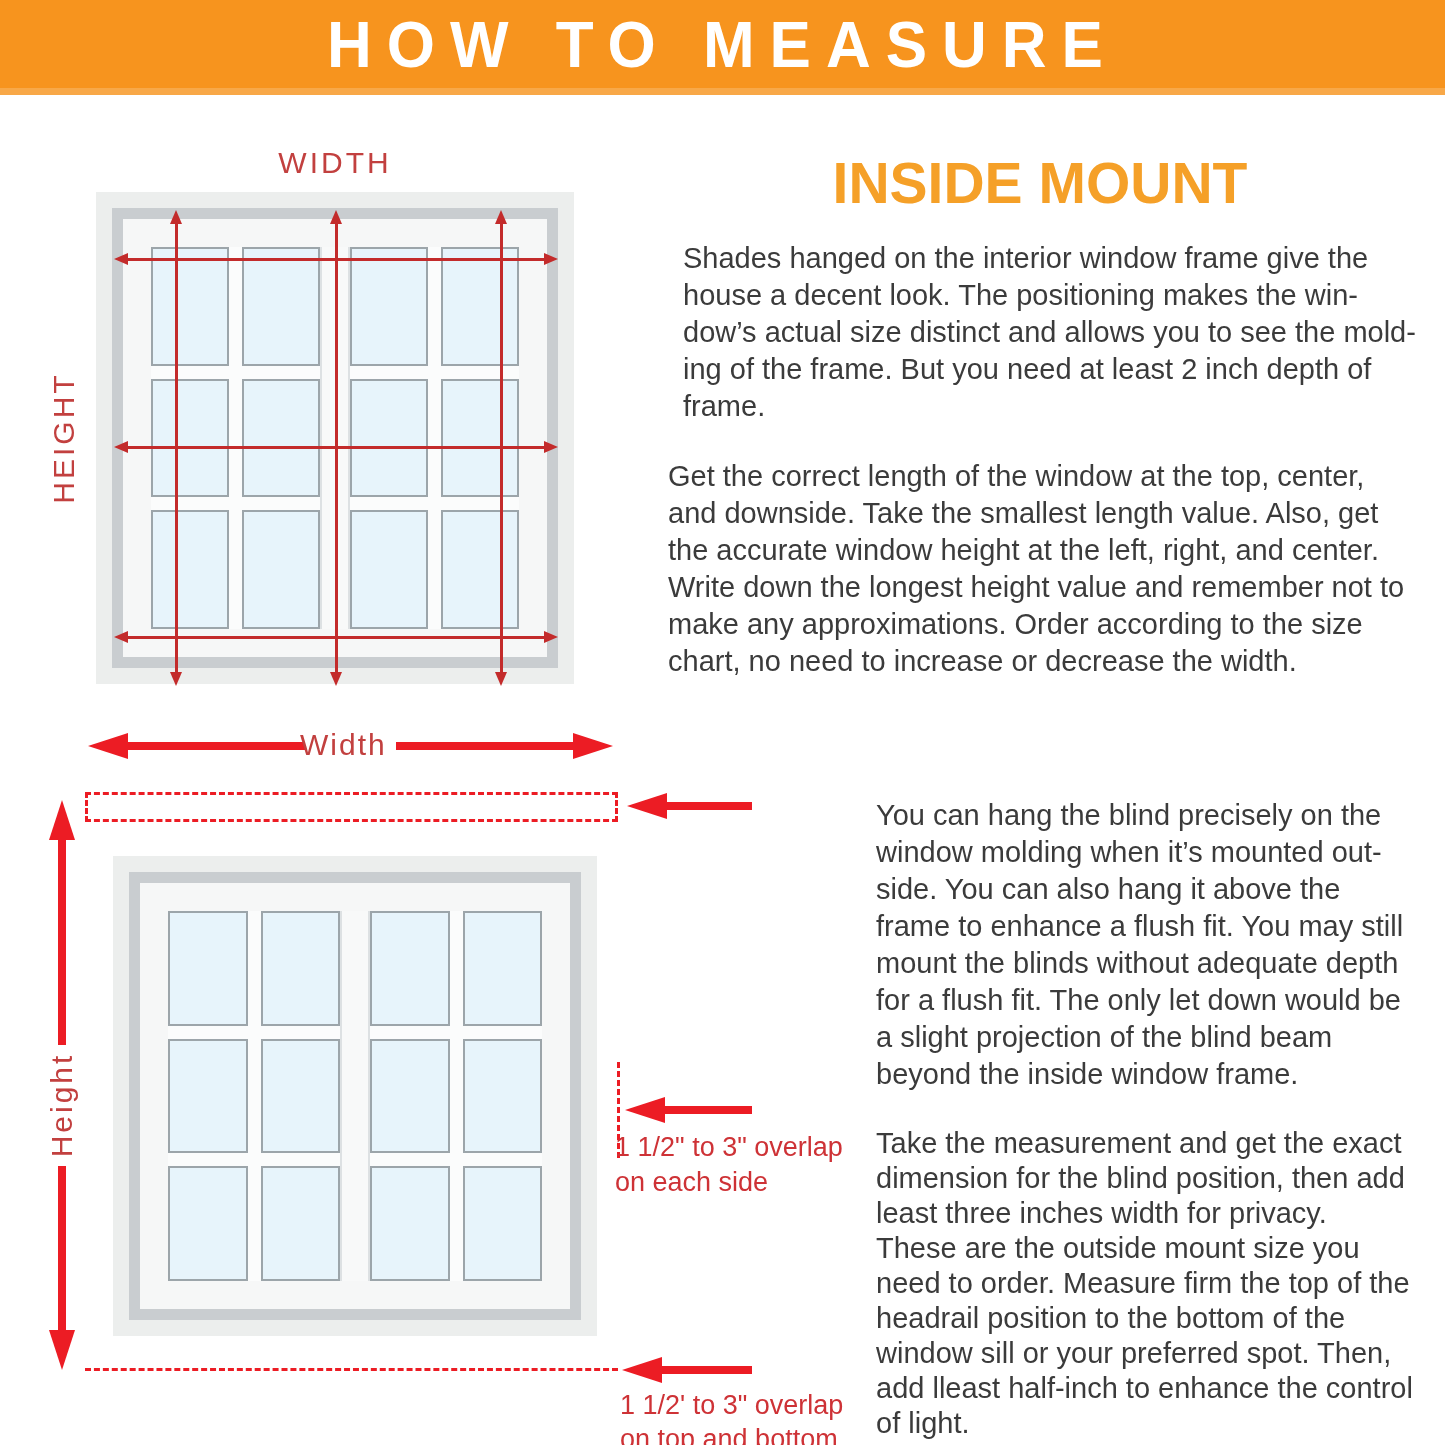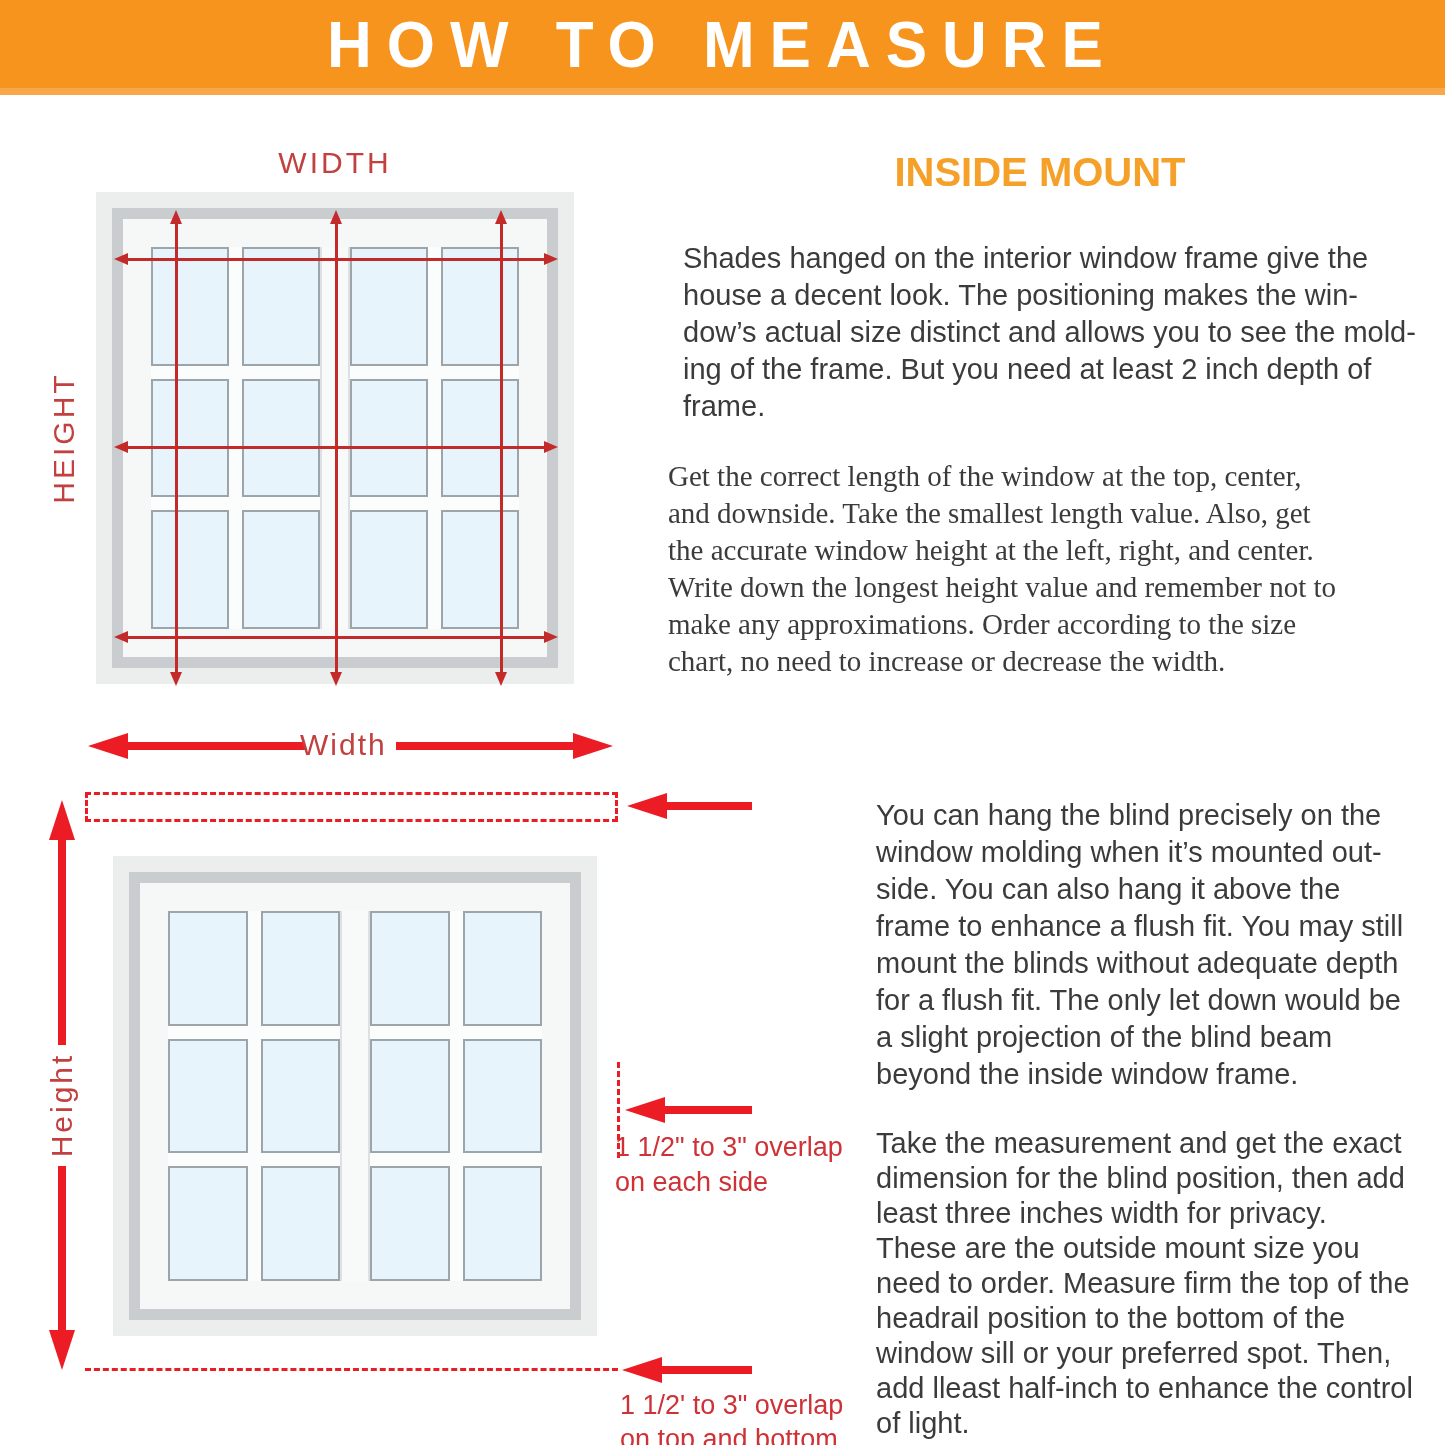--- a/index.html
+++ b/index.html
@@ -70,33 +70,33 @@
   .dash-rect { position:absolute; border:3px dashed var(--arrow_red); }
   .dash-vline { position:absolute; width:0; border-left:3px dashed var(--arrow_red); }
   .dash-hline { position:absolute; height:0; border-top:3px dashed var(--arrow_red); }
 
   
   .red-label { position:absolute; color:var(--label_red); font-size:30px; letter-spacing:3px; }
   .red-note  { position:absolute; color:var(--note_red); font-size:27px; line-height:35px; white-space:pre-line; }
   .rot { transform:translate(-50%,-50%) rotate(-90deg); transform-origin:center; white-space:nowrap; }
 
   .section-heading { position:absolute; color:var(--heading_orange);
-    font-size:40px; font-weight:bold; text-align:center; white-space:nowrap; }
+    font-size:57px; font-weight:bold; text-align:center; white-space:nowrap; }
   .body-para { position:absolute; color:var(--body_text); font-size:29px;
     line-height:37px; white-space:pre-line; }
 
   .w1-width-label { left:96px; top:146px; width:478px; text-align:center; }
   .w1-height-label { left:64px; top:438px; }
 
   .window1 { left:96px; top:192px; width:478px; height:492px; }
   .window2 { left:113px; top:856px; width:484px; height:480px; }
 
   .inside-heading { left:668px; top:150px; width:744px; }
   .inside-para1 { left:668px; top:240px; width:752px;margin-left:15px; }
-  .inside-para2 { left:668px; top:458px; width:752px;font-family:Liberation Serif, serif; }
+  .inside-para2 { left:668px; top:458px; width:752px; }
 
   .w2-width-label { left:300px; top:728px; letter-spacing:2px; }
   .w2-height-label { left:62px; top:1105px; }
 
   .outside-heading { left:876px; top:704px; width:478px; }
   .outside-para1 { left:876px; top:797px; width:560px; }
   .outside-para2 { left:876px; top:1126px; width:560px; line-height:35px; }
 
   .headrail-note { left:617px; top:830px; }
   .side-note { left:615px; top:1130px; }

